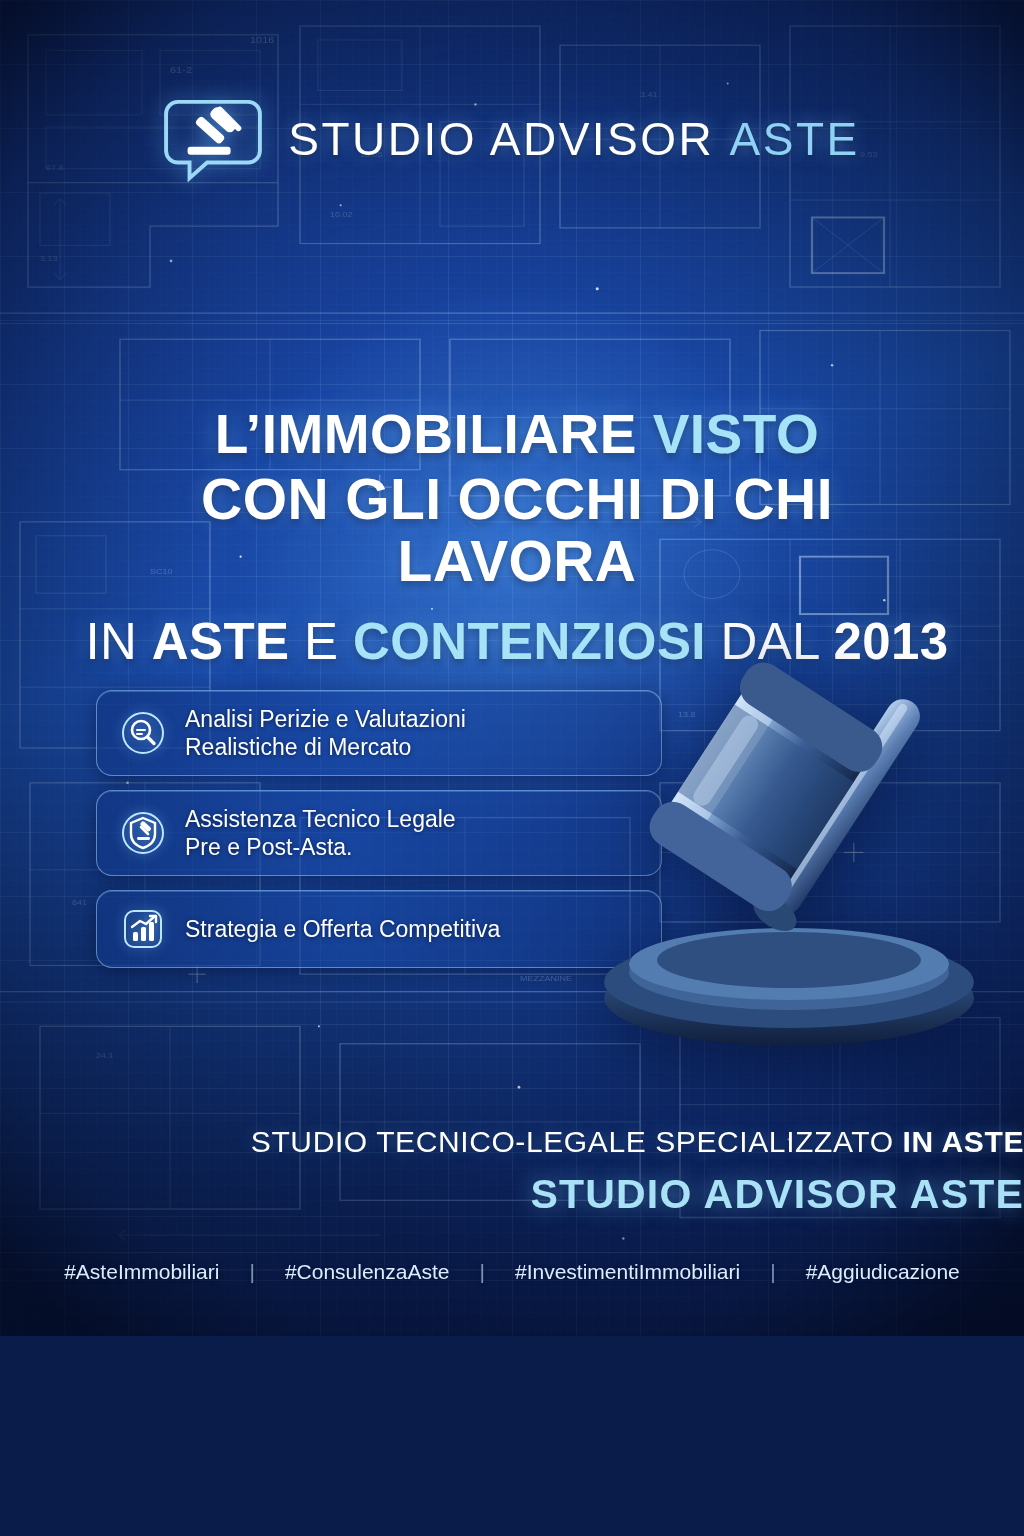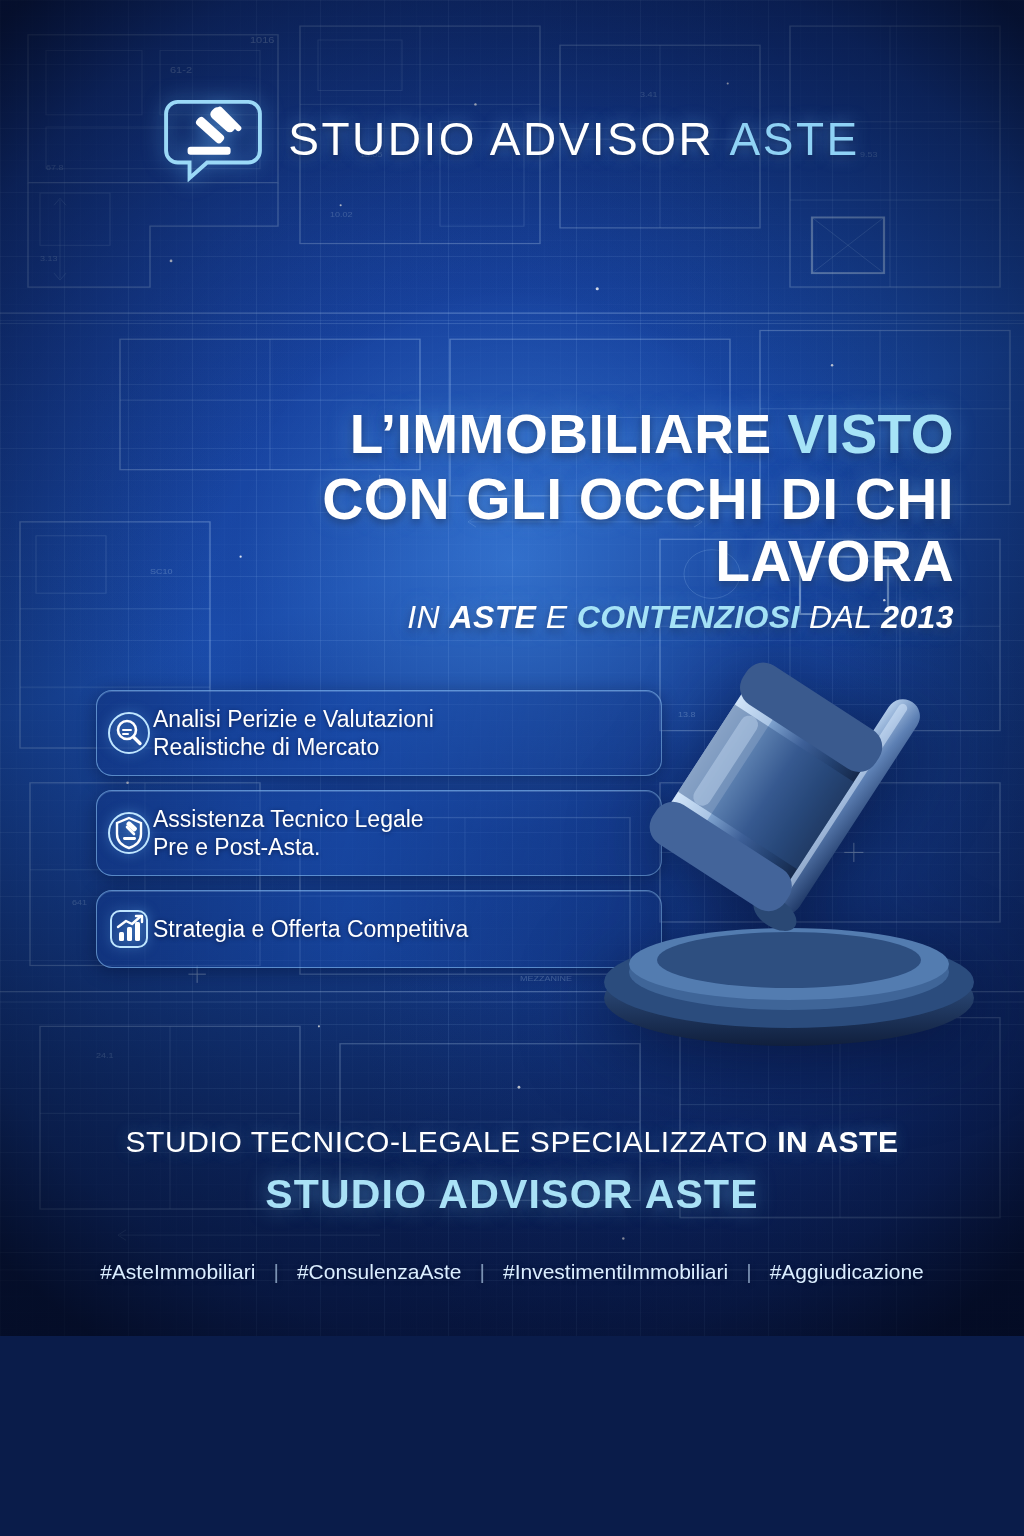--- a/index.html
+++ b/index.html
@@ -79,68 +79,68 @@
     white-space: nowrap;
   }
   .brand-text .accent { color: #8fd2f5; font-weight: 500; }
 
   
   .headline {
     position: absolute;
     top: 405px;
     left: 80px;
     right: 70px;
-    text-align: right;
+    text-align: center;
   }
   .h-line1 {
     font-size: 55px;
     font-weight: 700;
     letter-spacing: 0.5px;
     color: #ffffff;
     text-shadow: 0 0 22px rgba(110,185,255,0.55), 0 3px 8px rgba(0,10,40,0.55);
     line-height: 1.06;
   }
   .h-line1 .cy { color: #a6e3f7; }
   .h-line2 {
     margin-top: 6px;
     font-size: 57px;
     font-weight: 600;
     letter-spacing: 0.4px;
     color: #ffffff;
     text-shadow: 0 0 18px rgba(110,185,255,0.5), 0 3px 8px rgba(0,10,40,0.55);
     line-height: 1.08;
   }
   .h-line3 {
-    margin-top: 8px;
-    font-size: 32px;
+    margin-top: 22px;
+    font-size: 51px;
     font-weight: 400;
     letter-spacing: 0.4px;
     color: #ffffff;
     text-shadow: 0 0 18px rgba(110,185,255,0.5), 0 3px 8px rgba(0,10,40,0.55);
     line-height: 1.08;
-    font-style: italic;
   }
   .h-line3 b { font-weight: 700; color: #ffffff; }
   .h-line3 .cy { color: #a6e3f7; font-weight: 700; }
 
   
   .features {
     position: absolute;
     top: 690px;
     left: 96px;
     width: 566px;
     display: flex;
     flex-direction: column;
     gap: 14px;
   }
   .pill {
     position: relative;
     display: flex;
     align-items: center;
-    padding: 14px 8px;
+    gap: 18px;
+    padding: 14px 22px;
     border-radius: 16px;
     border: 1.5px solid rgba(150,205,255,0.55);
     background: linear-gradient(100deg, rgba(18,54,132,0.72) 0%, rgba(24,74,170,0.58) 45%, rgba(18,52,128,0.38) 100%);
     box-shadow: inset 0 1px 0 rgba(185,225,255,0.22), 0 4px 18px rgba(3,14,48,0.45);
     min-height: 62px;
     box-sizing: border-box;
   }
   .pill-icon {
     flex: 0 0 auto;
     width: 48px; height: 48px;
@@ -165,21 +165,21 @@
     height: 500px;
     pointer-events: none;
   }
   .gavel svg { width: 100%; height: 100%; display: block; filter: drop-shadow(0 18px 40px rgba(2,10,40,0.6)); }
 
   
   .footer {
     position: absolute;
     left: 0; right: 0;
     bottom: 118px;
-    text-align: center;
+    text-align: right;
   }
   .f-tagline {
     font-size: 30px;
     letter-spacing: 0.6px;
     color: #ffffff;
     font-weight: 400;
     text-shadow: 0 0 14px rgba(110,185,255,0.45), 0 2px 6px rgba(0,10,40,0.55);
   }
   .f-tagline b { font-weight: 700; }
   .f-brand {
@@ -190,21 +190,21 @@
     color: #a9e1f6;
     text-shadow: 0 0 20px rgba(110,190,255,0.6), 0 2px 8px rgba(0,10,40,0.6);
   }
   .hashtags {
     position: absolute;
     left: 0; right: 0;
     bottom: 52px;
     display: flex;
     align-items: center;
     justify-content: center;
-    gap: 0;
+    gap: 12px;
     color: #dbeeff;
     font-size: 21px;
     text-shadow: 0 1px 5px rgba(0,12,45,0.6);
   }
   .hashtags .tag { padding: 0 18px; }
   .hashtags .sep { color: rgba(200,228,255,0.6); }
 </style>
 </head>
 <body>
 

